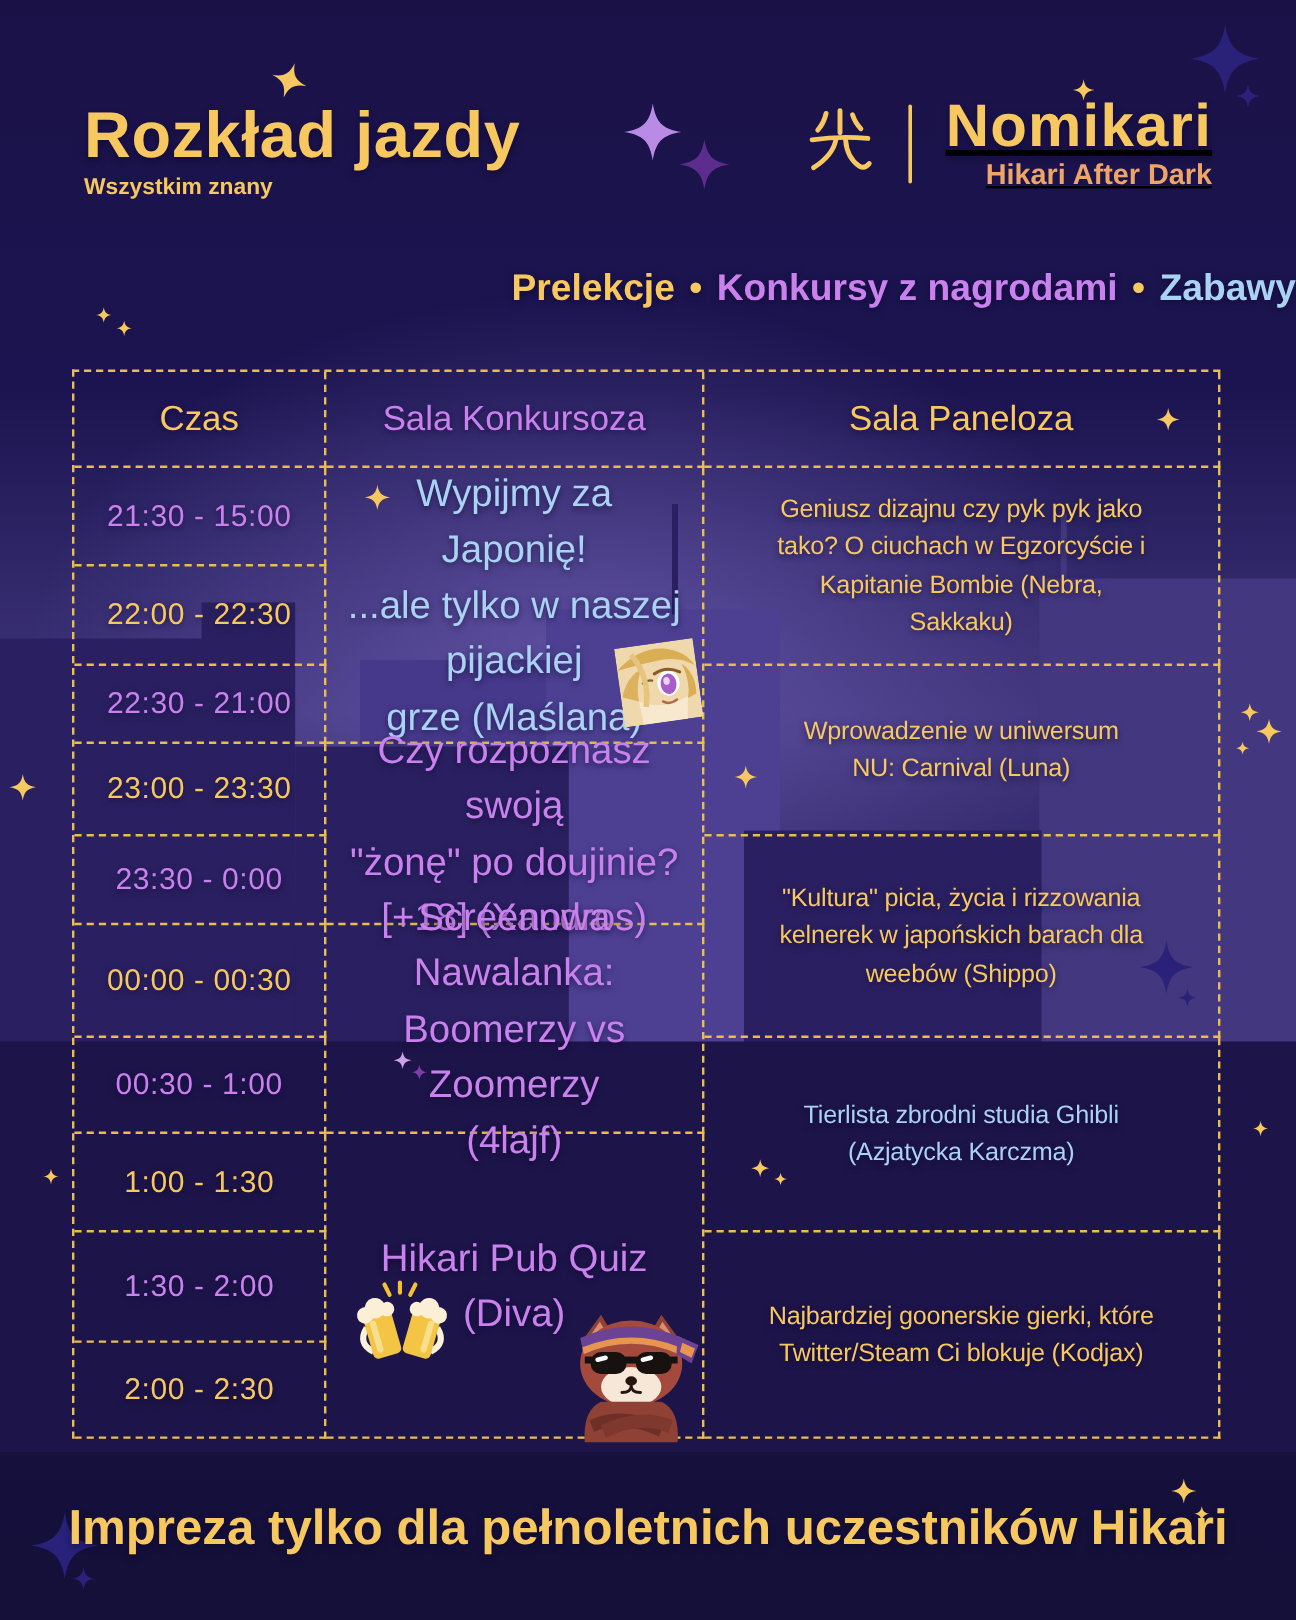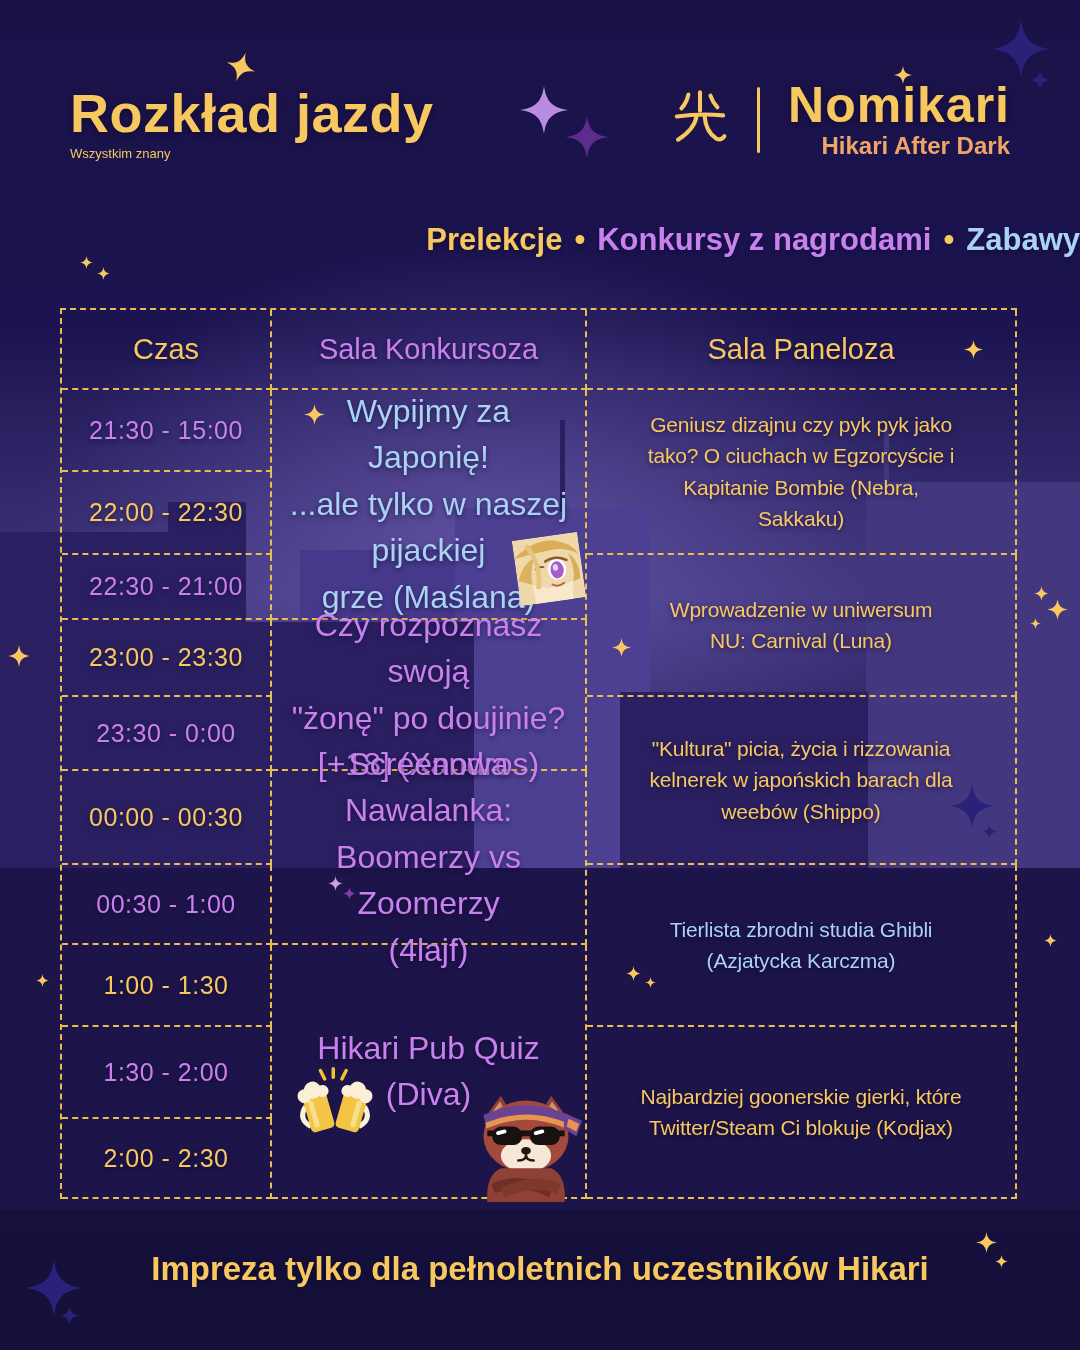--- a/index.html
+++ b/index.html
@@ -8,22 +8,22 @@
     font-family:"Liberation Sans","DejaVu Sans",sans-serif;
     background:
       radial-gradient(ellipse 640px 430px at 45% 41%, rgba(126,108,199,.55), rgba(126,108,199,0) 72%),
       linear-gradient(180deg,#1A1247 0%,#1C1450 24%,#2E2566 34%,#3E3379 44%,#2B2162 56%,#1B1349 68%,#161040 78%,#151039 100%);
   }
   .layer{position:absolute;left:0;top:0;}
   
   .title-block{position:absolute;left:70px;top:82px;}
   .title-block h1{margin:0;font-size:54px;font-weight:bold;color:#F7C85F;letter-spacing:.5px;
     text-shadow:0 2px 6px rgba(12,6,40,.55);}
-  .title-sub{font-size:13px;font-weight:normal;color:#F7C85F;margin-top:2px;}
-  .logo{position:absolute;top:80px;right:70px;display:flex;align-items:center;gap:28px;}
+  .title-sub{font-size:19px;font-weight:bold;color:#F7C85F;margin-top:2px;}
+  .logo{position:absolute;top:80px;right:70px;display:flex;align-items:center;gap:28px;text-decoration:underline;}
   .logo-bar{width:3px;height:66px;background:#F7C85F;border-radius:2px;}
   .logo-names{display:flex;flex-direction:column;align-items:flex-end;position:relative;}
   .logo-name{font-size:50px;font-weight:bold;color:#F7C85F;line-height:1;letter-spacing:1px;
     text-shadow:0 2px 6px rgba(12,6,40,.5);}
   .logo-tag{font-size:24px;font-weight:bold;color:#F0A568;margin-top:2px;}
   
   .tagline{position:absolute;top:222px;left:0;width:100%;text-align:right;font-size:31px;font-weight:bold;
     text-shadow:0 2px 5px rgba(12,6,40,.5);}
   .tagline .dot{margin:0 12px;}
   .t-gold{color:#F7C85F}.t-purple{color:#C981EE}.t-blue{color:#A9D2F4}
@@ -35,21 +35,21 @@
   .cell{border-right:2px dashed #E9BE4F;border-bottom:2px dashed #E9BE4F;
     display:flex;align-items:center;justify-content:center;text-align:center;
     padding:4px 10px;white-space:pre-line;font-weight:normal;
     text-shadow:0 2px 5px rgba(12,6,40,.55);box-sizing:border-box;}
   .cell.head{font-size:29px;white-space:normal;}
   .cell.time{font-size:25px;letter-spacing:.5px;}
   .cell.event{font-size:32px;line-height:1.45;}
   .cell.event-wide{font-size:21px;line-height:1.5;letter-spacing:-.2px;padding:4px 6px;}
   
   .footer{position:absolute;top:1250px;left:0;width:100%;text-align:center;
-    font-size:33px;font-weight:bold;color:#F7C85F;text-shadow:0 2px 6px rgba(12,6,40,.55);}
+    font-size:41px;font-weight:bold;color:#F7C85F;text-shadow:0 2px 6px rgba(12,6,40,.55);}
   
   .sp{position:absolute;}
   .sticker{position:absolute;}
 </style>
 </head>
 <body>
 
 <svg width="0" height="0" style="position:absolute">
   <defs>
       <path id="sp4" d="M50 0C55 33 67 45 100 50C67 55 55 67 50 100C45 67 33 55 0 50C33 45 45 33 50 0Z"></path>

